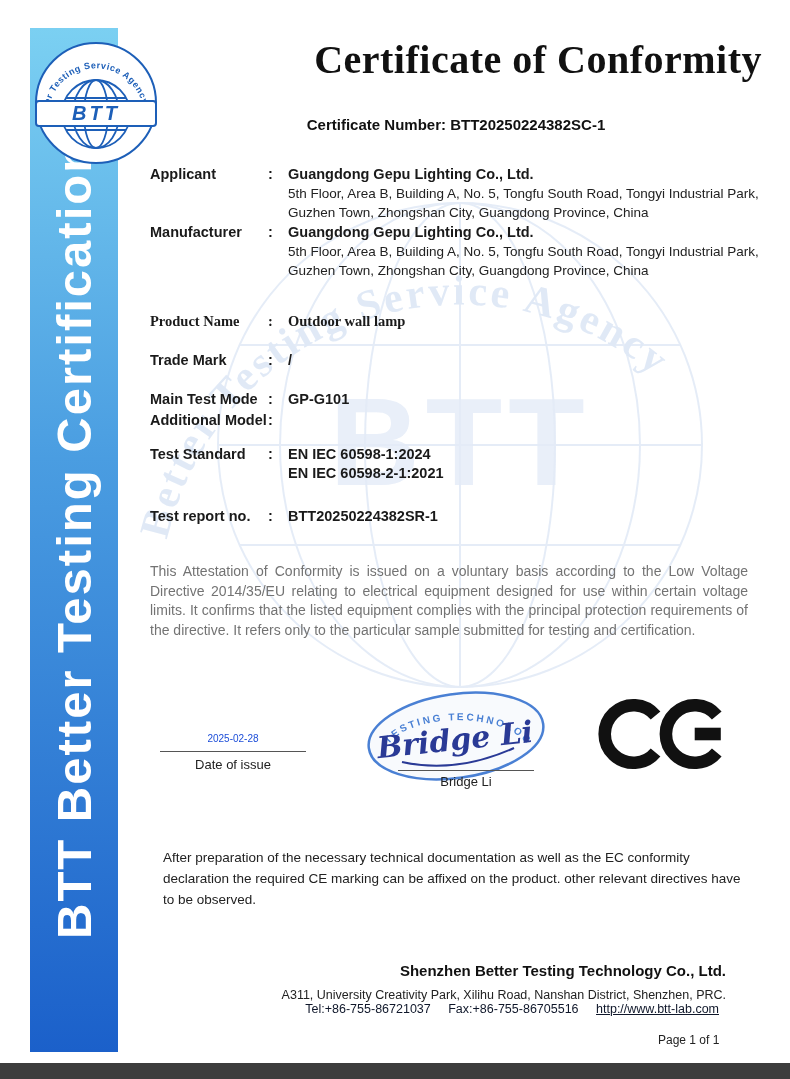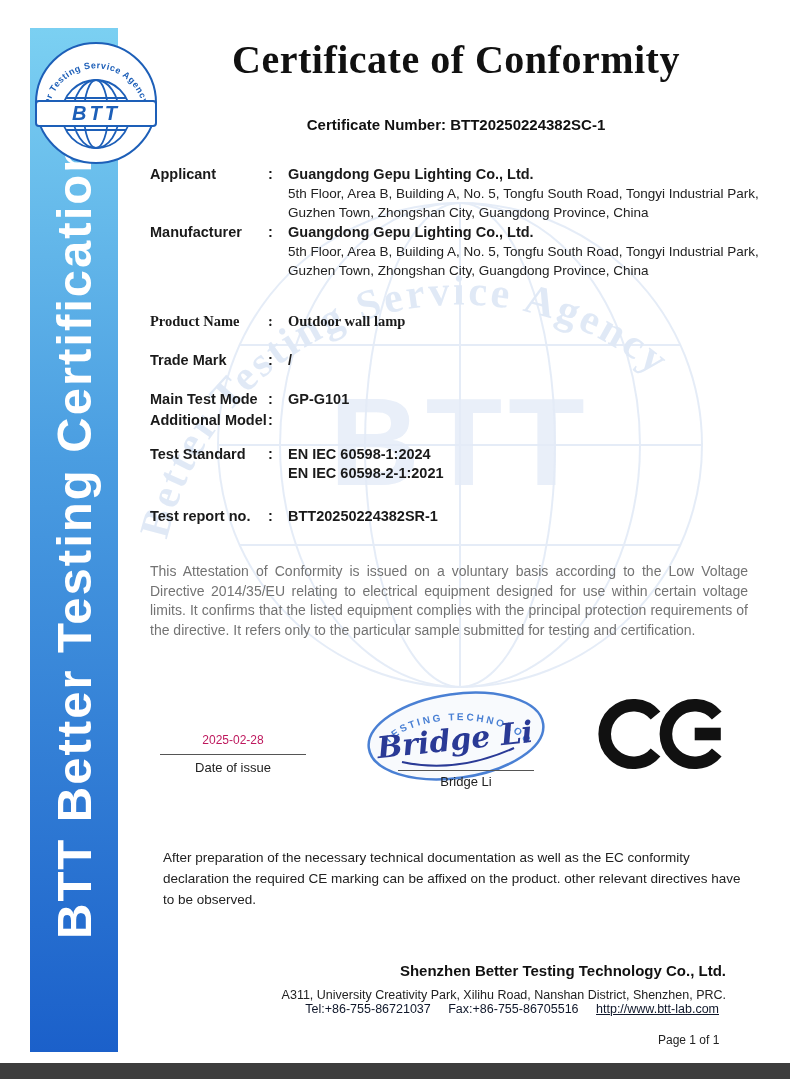--- a/index.html
+++ b/index.html
@@ -20,21 +20,21 @@
     writing-mode:vertical-rl; transform:rotate(180deg);
     text-align:center; line-height:88px; white-space:nowrap;
     color:#ffffff; font-weight:bold; font-size:49px; letter-spacing:2px;
   }
 
   .logo { position:absolute; left:33px; top:40px; width:126px; height:126px; }
 
   .watermark { position:absolute; left:135px; top:150px; width:650px; height:600px; opacity:0.55; }
 
   .title {
-    position:absolute; left:150px; top:36px; width:612px; text-align:center;
+    position:absolute; left:150px; top:36px; width:612px; text-align:right;
     font-family:"Liberation Serif", serif; font-weight:bold; font-size:40px; color:#111;
     letter-spacing:0.5px;
   }
   .cert-no {
     position:absolute; left:150px; top:116px; width:612px; text-align:center;
     font-size:15px; font-weight:bold; color:#111;
   }
 
   .fields { position:absolute; left:150px; top:165px; width:612px; }
   .frow { display:flex; align-items:flex-start; }
@@ -49,21 +49,21 @@
   .row-main { margin-bottom:2px; }
   .row-additional { margin-bottom:15px; }
   .row-standard { margin-bottom:24px; }
 
   .attestation {
     position:absolute; left:150px; top:562px; width:598px;
     font-size:14px; line-height:19.5px; color:#737373; text-align:justify;
   }
 
   .date-block { position:absolute; left:158px; top:733px; width:150px; text-align:center; }
-  .date-value { font-size:12px; color:#be185d; padding-bottom:7px; }
+  .date-value { font-size:10px; color:#1d4ed8; padding-bottom:7px; }
   .date-line  { border-top:1.5px solid #555; width:146px; margin:0 auto; }
   .date-label { font-size:13px; color:#222; padding-top:5px; }
 
   .sign-block { position:absolute; left:358px; top:686px; width:210px; height:120px; }
   .stamp-svg { position:absolute; left:0; top:0; width:200px; height:100px; }
   .sign-line { position:absolute; left:40px; top:84px; width:136px; border-top:1.5px solid #555; }
   .signer    { position:absolute; left:40px; top:88px; width:136px; text-align:center; font-size:13px; color:#222; }
 
   .ce { position:absolute; left:597px; top:698px; width:136px; height:72px; }
 

